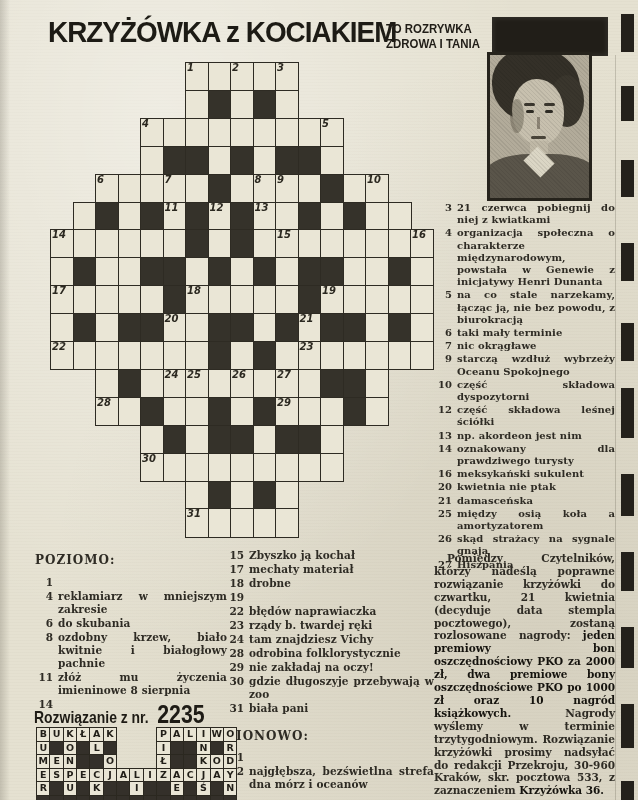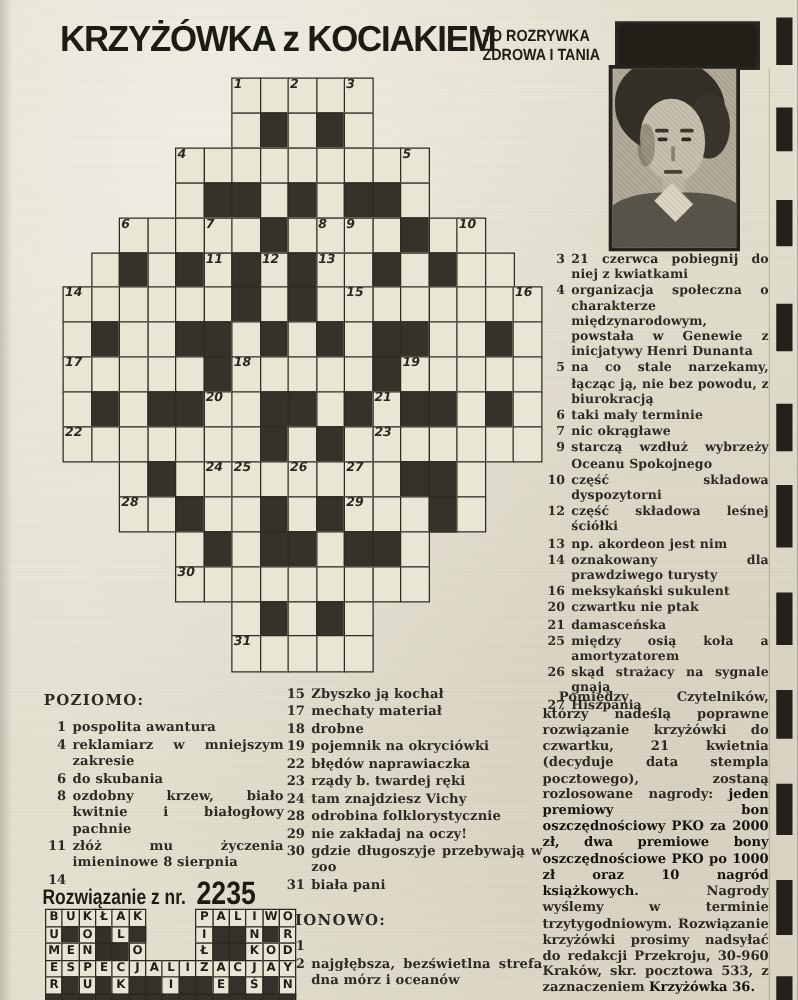--- a/index.html
+++ b/index.html
@@ -419,21 +419,21 @@
         <div class="clue">
           <span class="cnum">14</span>
           <span class="ctext">oznakowany dla prawdziwego turysty</span>
         </div>
         <div class="clue">
           <span class="cnum">16</span>
           <span class="ctext">meksykański sukulent</span>
         </div>
         <div class="clue">
           <span class="cnum">20</span>
-          <span class="ctext">czwartku nie ptak</span>
+          <span class="ctext">kwietnia nie ptak</span>
         </div>
         <div class="clue">
           <span class="cnum">21</span>
           <span class="ctext">damasceńska</span>
         </div>
         <div class="clue">
           <span class="cnum">25</span>
           <span class="ctext">między osią koła a amortyzatorem</span>
         </div>
         <div class="clue">
@@ -450,21 +450,20 @@
   <div class="prize">
     <p><span>Pomiędzy Czytelników, którzy nadeślą poprawne rozwiązanie krzyżówki do czwartku, 21 kwietnia (decyduje data stempla pocztowego), zostaną rozlosowane nagrody: </span><span class="hard">jeden premiowy bon oszczędnościowy PKO za 2000 zł, dwa premiowe bony oszczędnościowe PKO po 1000 zł oraz 10 nagród książkowych.</span><span> Nagrody wyślemy w terminie trzytygodniowym. Rozwiązanie krzyżówki prosimy nadsyłać do redakcji Przekroju, 30-960 Kraków, skr. pocztowa 533, z zaznaczeniem </span><span class="hard">Krzyżówka 36.</span></p>
 
   </div>
 
   <div class="clue-col" id="left-clues">
     <div class="clue-heading">POZIOMO:</div>
     <div>
         <div class="clue">
           <span class="cnum">1</span>
-          <span class="ctext">pospolita awantura</span>
         </div>
         <div class="clue">
           <span class="cnum">4</span>
           <span class="ctext">reklamiarz w mniejszym zakresie</span>
         </div>
         <div class="clue">
           <span class="cnum">6</span>
           <span class="ctext">do skubania</span>
         </div>
         <div class="clue">
@@ -490,21 +489,20 @@
         <div class="clue">
           <span class="cnum">17</span>
           <span class="ctext">mechaty materiał</span>
         </div>
         <div class="clue">
           <span class="cnum">18</span>
           <span class="ctext">drobne</span>
         </div>
         <div class="clue">
           <span class="cnum">19</span>
-          <span class="ctext">pojemnik na okryciówki</span>
         </div>
         <div class="clue">
           <span class="cnum">22</span>
           <span class="ctext">błędów naprawiaczka</span>
         </div>
         <div class="clue">
           <span class="cnum">23</span>
           <span class="ctext">rządy b. twardej ręki</span>
         </div>
         <div class="clue">

